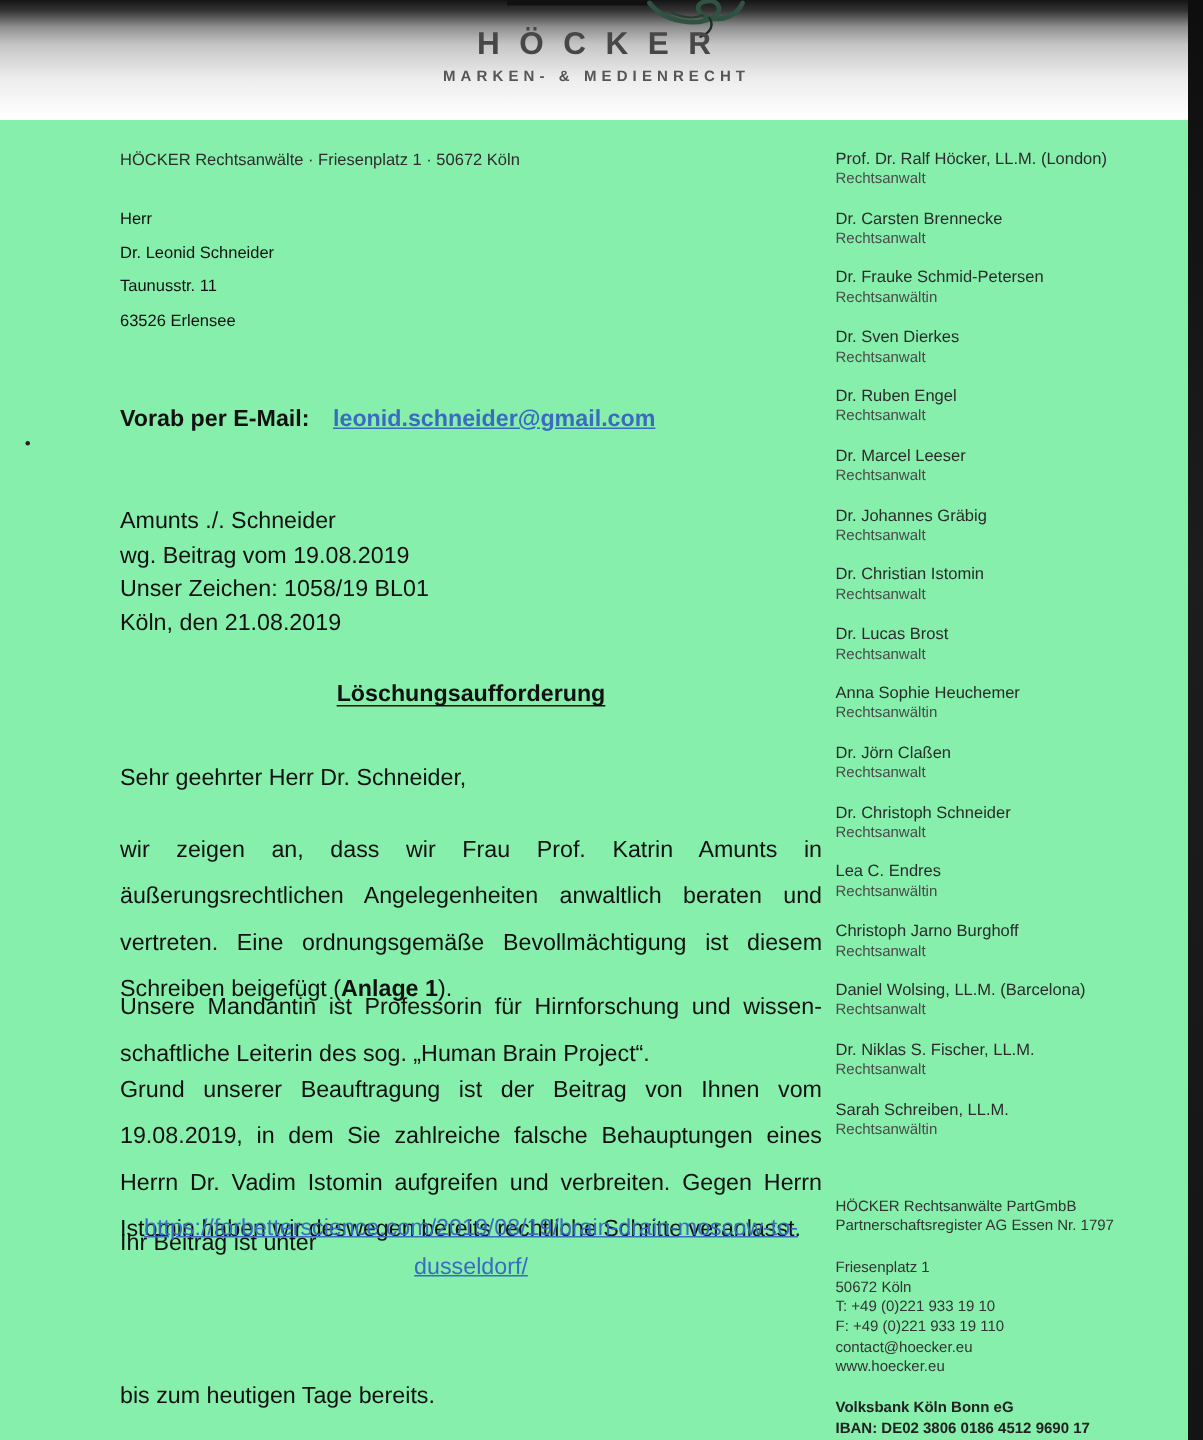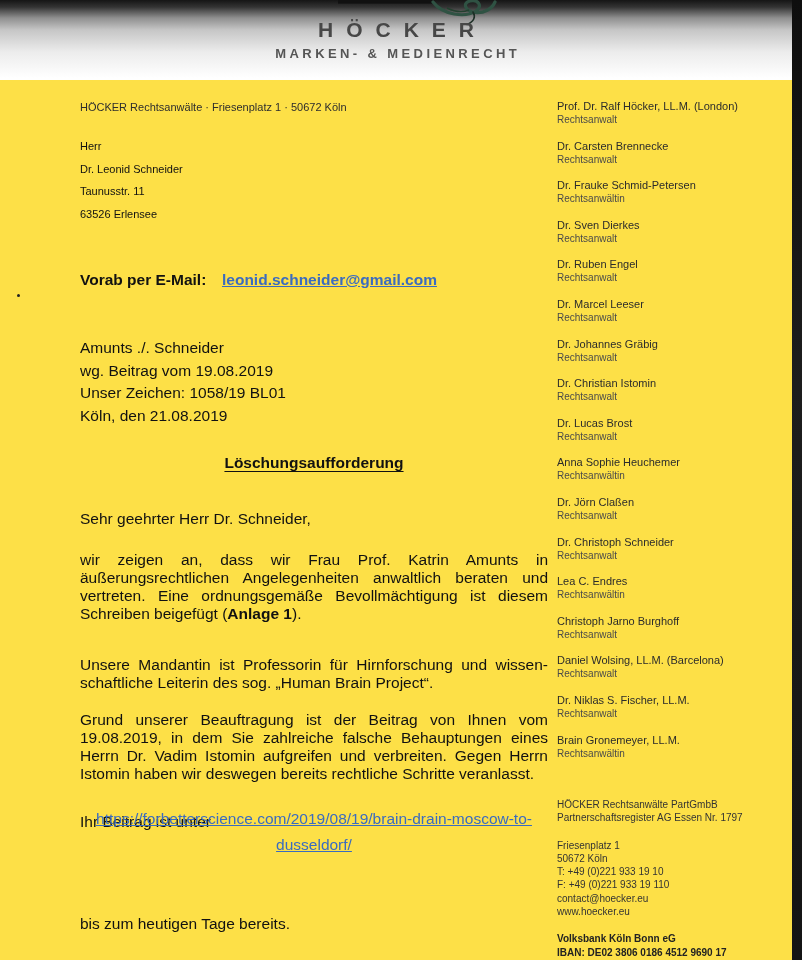--- a/index.html
+++ b/index.html
@@ -1,43 +1,43 @@
 <!DOCTYPE html>
 <html><head>
 <meta charset="utf-8">
 <style>
   html,body{margin:0;padding:0;background:#fff;}
-  .page{position:relative;width:802px;height:960px;background:#fde047;overflow:hidden;
+  .page{position:relative;width:802px;height:960px;background:#86efac;overflow:hidden;
         font-family:"Liberation Sans",sans-serif;color:#1a1a1a;}
   
   .top-shade{position:absolute;left:0;top:0;width:100%;height:80px;z-index:1;pointer-events:none;
     background:linear-gradient(to bottom,#151515 0px,#333 7px,#8f8f8f 18px,#c6c6c6 30px,#ececec 52px,#fff 78px);}
   .right-shade{position:absolute;right:0;top:0;width:10px;height:960px;z-index:3;
     background:linear-gradient(to bottom,#0e0e0e,#1d1d1d 40%,#141414);}
   .dot-artifact{position:absolute;left:17px;top:294px;width:3px;height:3px;border-radius:50%;
     background:#222;z-index:2;}
   
   .logo-wrap{position:absolute;left:335px;top:0;width:170px;height:26px;z-index:2;}
   .brand{position:absolute;left:0;right:10px;top:18px;z-index:2;text-align:center;
     font-size:21px;font-weight:600;letter-spacing:13px;padding-left:13px;color:#474747;}
   .tagline{position:absolute;left:0;right:10px;top:46px;z-index:2;text-align:center;
-    font-size:13px;font-weight:600;letter-spacing:3.4px;padding-left:3.4px;color:#555;}
+    font-size:10px;font-weight:600;letter-spacing:3.4px;padding-left:3.4px;color:#555;}
   
   .col{position:absolute;left:80px;width:468px;z-index:2;}
   .sender-line{top:101px;font-size:11px;color:#2d2d2d;}
   .recipient{top:135px;font-size:11px;line-height:22.5px;color:#111;}
   .email-line{top:271px;font-size:15.5px;font-weight:bold;color:#111;}
   .email-line .lbl{display:inline-block;width:142px;}
   a.maillink{color:#3a6bc0;text-decoration:underline;font-weight:bold;}
   .subject{top:337px;font-size:15.5px;line-height:22.5px;color:#111;}
   .subject .b{font-weight:normal;}
   .heading{top:454px;width:468px;text-align:center;font-size:15.5px;font-weight:bold;color:#111;}
   .heading span{text-decoration:underline;text-underline-offset:3px;}
   .salutation{top:510px;font-size:15.5px;color:#111;}
-  .para{font-size:15.5px;line-height:18px;color:#111;text-align:justify;margin:0;}
+  .para{font-size:15.5px;line-height:31px;color:#111;text-align:justify;margin:0;}
   .p1{top:551px;} .p2{top:656px;} .p3{top:711px;} .p4{top:813px;}
   .url-block{top:806px;width:468px;text-align:center;font-size:15.5px;line-height:26px;}
   a.urllink{color:#3a6bc0;text-decoration:underline;}
   .p5{top:915px;text-align:left;}
   
   .sidebar{position:absolute;left:557px;top:99px;width:235px;z-index:2;}
   .att{margin-bottom:12.6px;}
   .att .nm{font-size:11px;font-weight:normal;color:#2b2b2b;line-height:14px;}
   .att .ti{font-size:10px;color:#4a4a4a;line-height:13px;}
   .firm{position:absolute;left:557px;top:798px;width:235px;z-index:2;font-size:10px;
@@ -182,21 +182,21 @@
         <div class="nm">Daniel Wolsing, LL.M. (Barcelona)</div>
         <div class="ti">Rechtsanwalt</div>
       </div>
 
       <div class="att">
         <div class="nm">Dr. Niklas S. Fischer, LL.M.</div>
         <div class="ti">Rechtsanwalt</div>
       </div>
 
       <div class="att">
-        <div class="nm">Brain Gronemeyer, LL.M.</div>
+        <div class="nm">Sarah Schreiben, LL.M.</div>
         <div class="ti">Rechtsanwältin</div>
       </div>
     </div>
 
   <div class="firm">
     <div class="grp">
 
     <div>HÖCKER Rechtsanwälte PartGmbB</div>
         <div>Partnerschaftsregister AG Essen Nr. 1797</div>
       </div>

